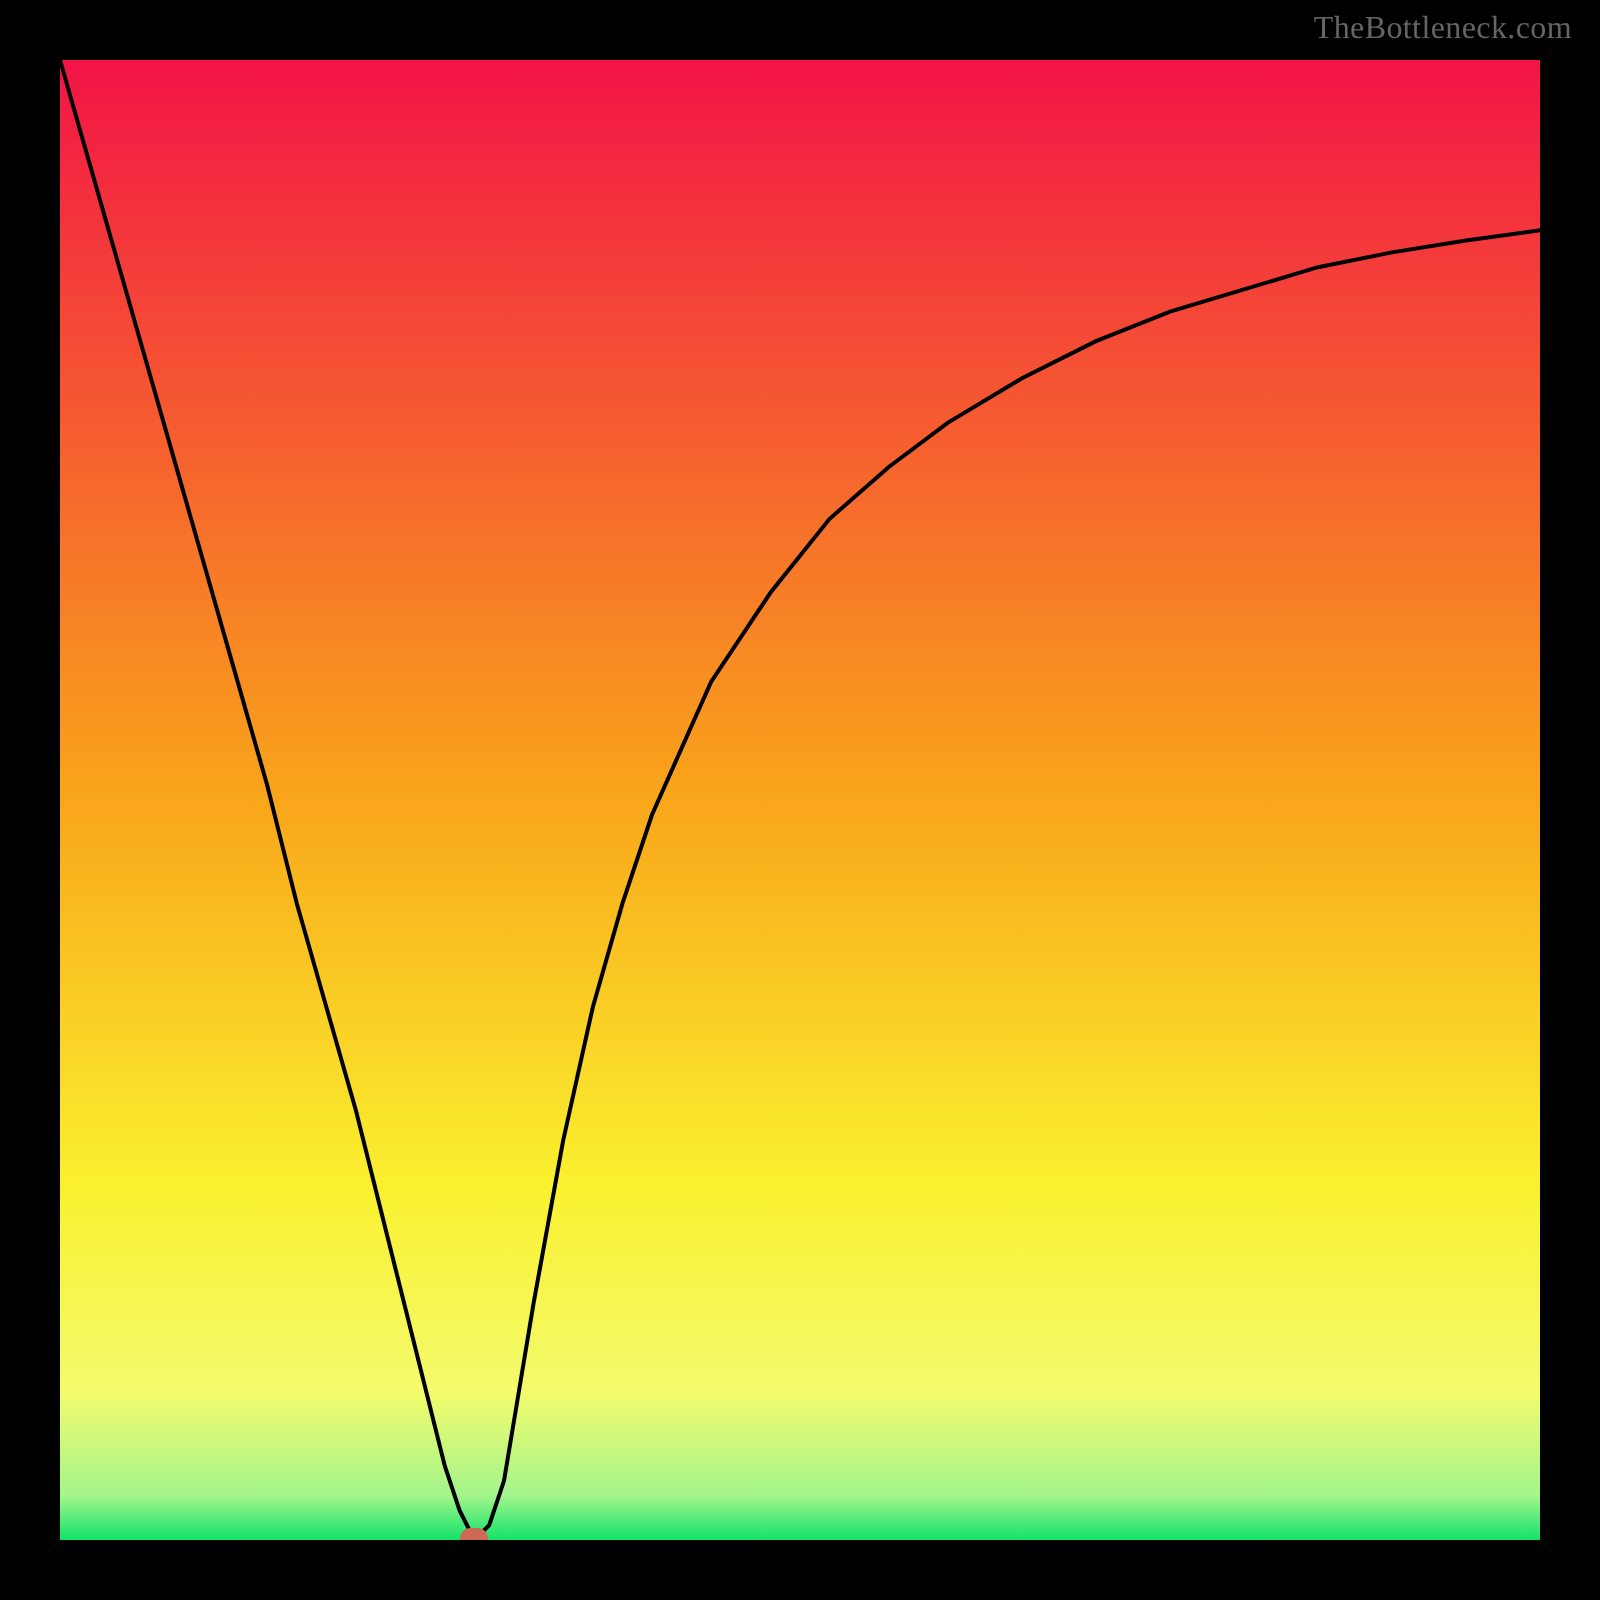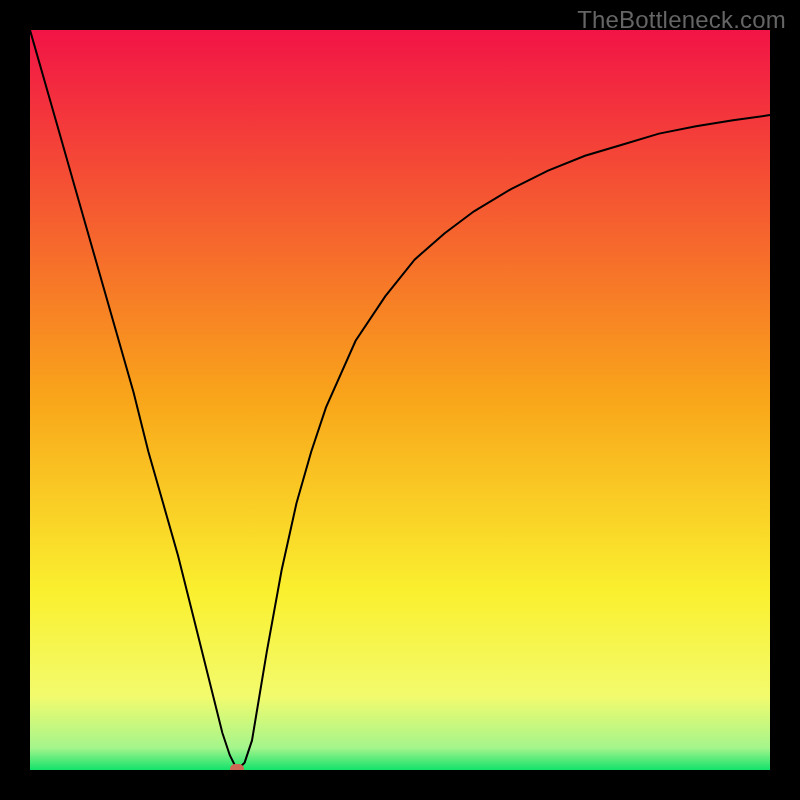--- a/index.html
+++ b/index.html
@@ -15,24 +15,25 @@
     width: 800px;
     height: 800px;
     background: #000;
     position: relative;
   }
   .watermark {
     position: absolute;
     top: 6px;
     right: 14px;
     color: #656565;
-    font-size: 24px;
+    font-size: 16px;
     font-weight: 500;
     letter-spacing: 0.2px;
     z-index: 10;
+    font-family: Liberation Serif, serif;
   }
   .plot {
     position: absolute;
     left: 30px;
     top: 30px;
     width: 740px;
     height: 740px;
     overflow: hidden;
   }
   .bg {

